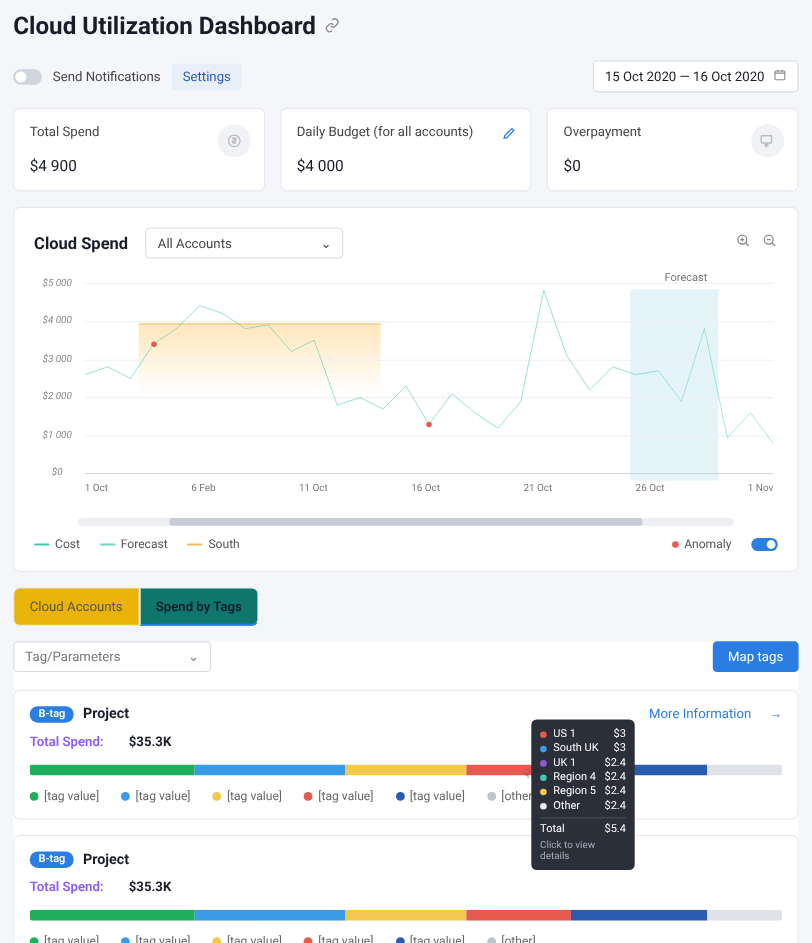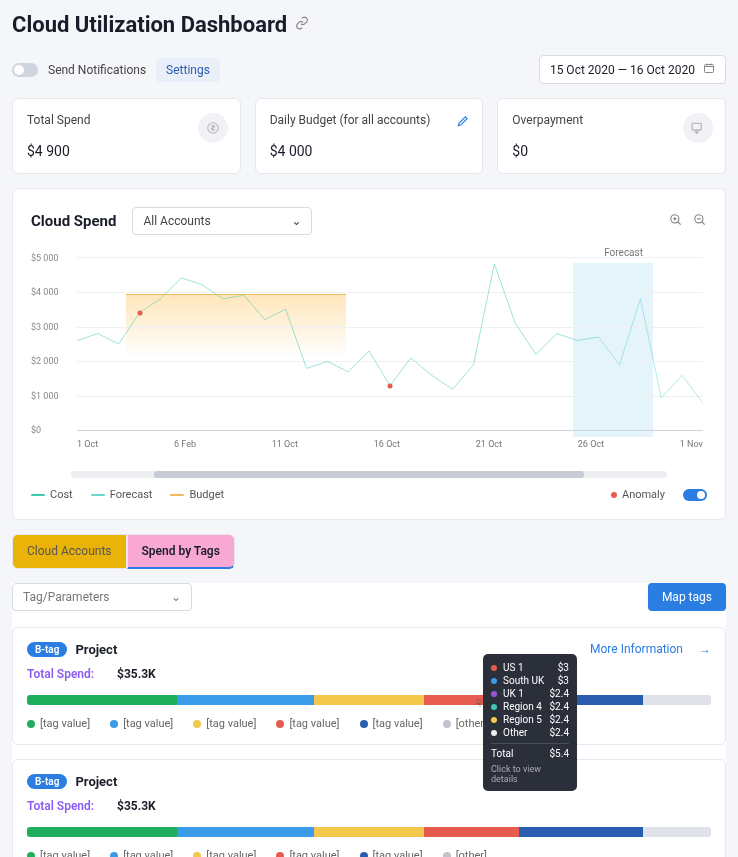--- a/index.html
+++ b/index.html
@@ -25,38 +25,38 @@
 .pencil { color: #2a7de1; }
 .panel { background: #fff; border: 1px solid #e6e8ee; border-radius: 6px; padding: 18px; margin-bottom: 14px; }
 .panel-head { display: flex; align-items: center; gap: 16px; margin-bottom: 18px; }
 .panel-title { font-size: 15px; font-weight: 700; }
 .select { display: flex; align-items: center; justify-content: space-between; width: 180px; border: 1px solid #d8dbe3; border-radius: 4px; padding: 6px 10px; font-size: 12px; color: #444; }
 .zoom-icons { display: flex; gap: 10px; color: #888; font-size: 14px; }
 .chart-area { position: relative; height: 200px; }
 .forecast-label { position: absolute; top: -6px; right: 64px; font-size: 10px; color: #777; }
 .forecast-band { position: absolute; top: 6px; right: 50px; width: 80px; height: 174px; background: rgba(198,230,244,0.45); }
 .budget-band { position: absolute; top: 37px; left: 49px; width: 220px; height: 64px; background: linear-gradient(to bottom, rgba(255,206,120,0.5), rgba(255,206,120,0.0)); border-top: 1px solid #f0b95c; }
-.y-axis { position: absolute; left: 0; top: 0; bottom: 18px; width: 42px; display: flex; flex-direction: column; justify-content: space-between; font-size: 9px; color: #888; text-align: left; }
+.y-axis { position: absolute; left: 0; top: 0; bottom: 18px; width: 42px; display: flex; flex-direction: column; justify-content: space-between; font-size: 9px; color: #888; text-align: center; font-style: italic; }
 .plot { position: absolute; left: 46px; right: 4px; top: 4px; bottom: 22px; }
 .grid-line { position: absolute; left: 0; right: 0; border-top: 1px solid #eef0f4; }
 .axis-line { position: absolute; bottom: 0; left: 0; right: 0; border-top: 1px solid #d0d4dc; }
 .x-axis { position: absolute; left: 46px; right: 4px; bottom: 0; height: 14px; display: flex; justify-content: space-between; font-size: 9px; color: #777; }
 svg.lines { position: absolute; inset: 0; width: 100%; height: 100%; }
 .anomaly-dot { position: absolute; width: 5px; height: 5px; background: #e65a4f; border-radius: 50%; }
 .mini-scroll { height: 7px; background: #edeff3; border-radius: 3px; margin: 18px 40px 10px; position: relative; }
 .mini-scroll-thumb { position: absolute; left: 14%; right: 14%; top: 0; bottom: 0; background: #c7ccd6; border-radius: 3px; }
 .legend-row { display: flex; align-items: center; gap: 18px; font-size: 11px; color: #555; margin-top: 10px; }
 .legend-row .item { display: flex; align-items: center; gap: 5px; }
 .dash { width: 14px; height: 2px; border-radius: 1px; }
 .legend-dot { width: 6px; height: 6px; border-radius: 50%; }
 .toggle-sm { width: 24px; height: 12px; background: #2a7de1; border-radius: 6px; position: relative; }
 .toggle-sm::after { content: ""; position: absolute; width: 8px; height: 8px; background:#fff; border-radius:50%; top:2px; right:2px; }
 .tabs-row { display: flex; gap: 0; margin-bottom: 14px; }
 .tab { padding: 9px 14px; font-size: 12px; border: 1px solid #e6e8ee; background: #eab308; color: #555; }
-.tab.active { background: #f9a8d4; color: #1a1d29; font-weight: 600; border-bottom: 2px solid #2a7de1; }
+.tab.active { background: #0f766e; color: #1a1d29; font-weight: 600; border-bottom: 2px solid #2a7de1; }
 .tab:first-child { border-radius: 6px 0 0 6px; }
 .tab:last-child { border-radius: 0 6px 6px 0; }
 .tags-area { background: #fff; padding: 0; }
 .tag-control-row { display: flex; align-items: center; justify-content: space-between; margin-bottom: 16px; }
 .select-sm { width: 180px; border: 1px solid #d8dbe3; border-radius: 4px; padding: 6px 10px; font-size: 12px; color: #777; display: flex; justify-content: space-between; align-items: center; }
 .map-tags-btn { background: #2a7de1; color: #fff; padding: 7px 14px; border-radius: 4px; font-size: 12px; }
 .project-card { border: 1px solid #e6e8ee; border-radius: 6px; padding: 14px; margin-bottom: 14px; position: relative; }
 .project-head { display: flex; align-items: center; gap: 8px; margin-bottom: 10px; }
 .btag { background: #2a7de1; color: #fff; font-size: 10px; padding: 2px 8px; border-radius: 9px; font-weight: 600; }
 .project-title { font-weight: 700; font-size: 13px; }
@@ -216,21 +216,21 @@
     <div class="item">
           <span class="dash" style="background:#3fc9b0"></span>
           <span>Cost</span>
         </div>
     <div class="item">
           <span class="dash" style="background:#6dd5c9"></span>
           <span>Forecast</span>
         </div>
     <div class="item">
           <span class="dash" style="background:#f0b95c"></span>
-          <span>Budget</span>
+          <span>South</span>
         </div>
     <div class="spacer"></div>
     <div class="item">
           <span class="legend-dot" style="background:#e65a4f"></span>
           <span>Anomaly</span>
         </div>
     <div class="toggle-sm"></div>
   </div>
 </div>
 

